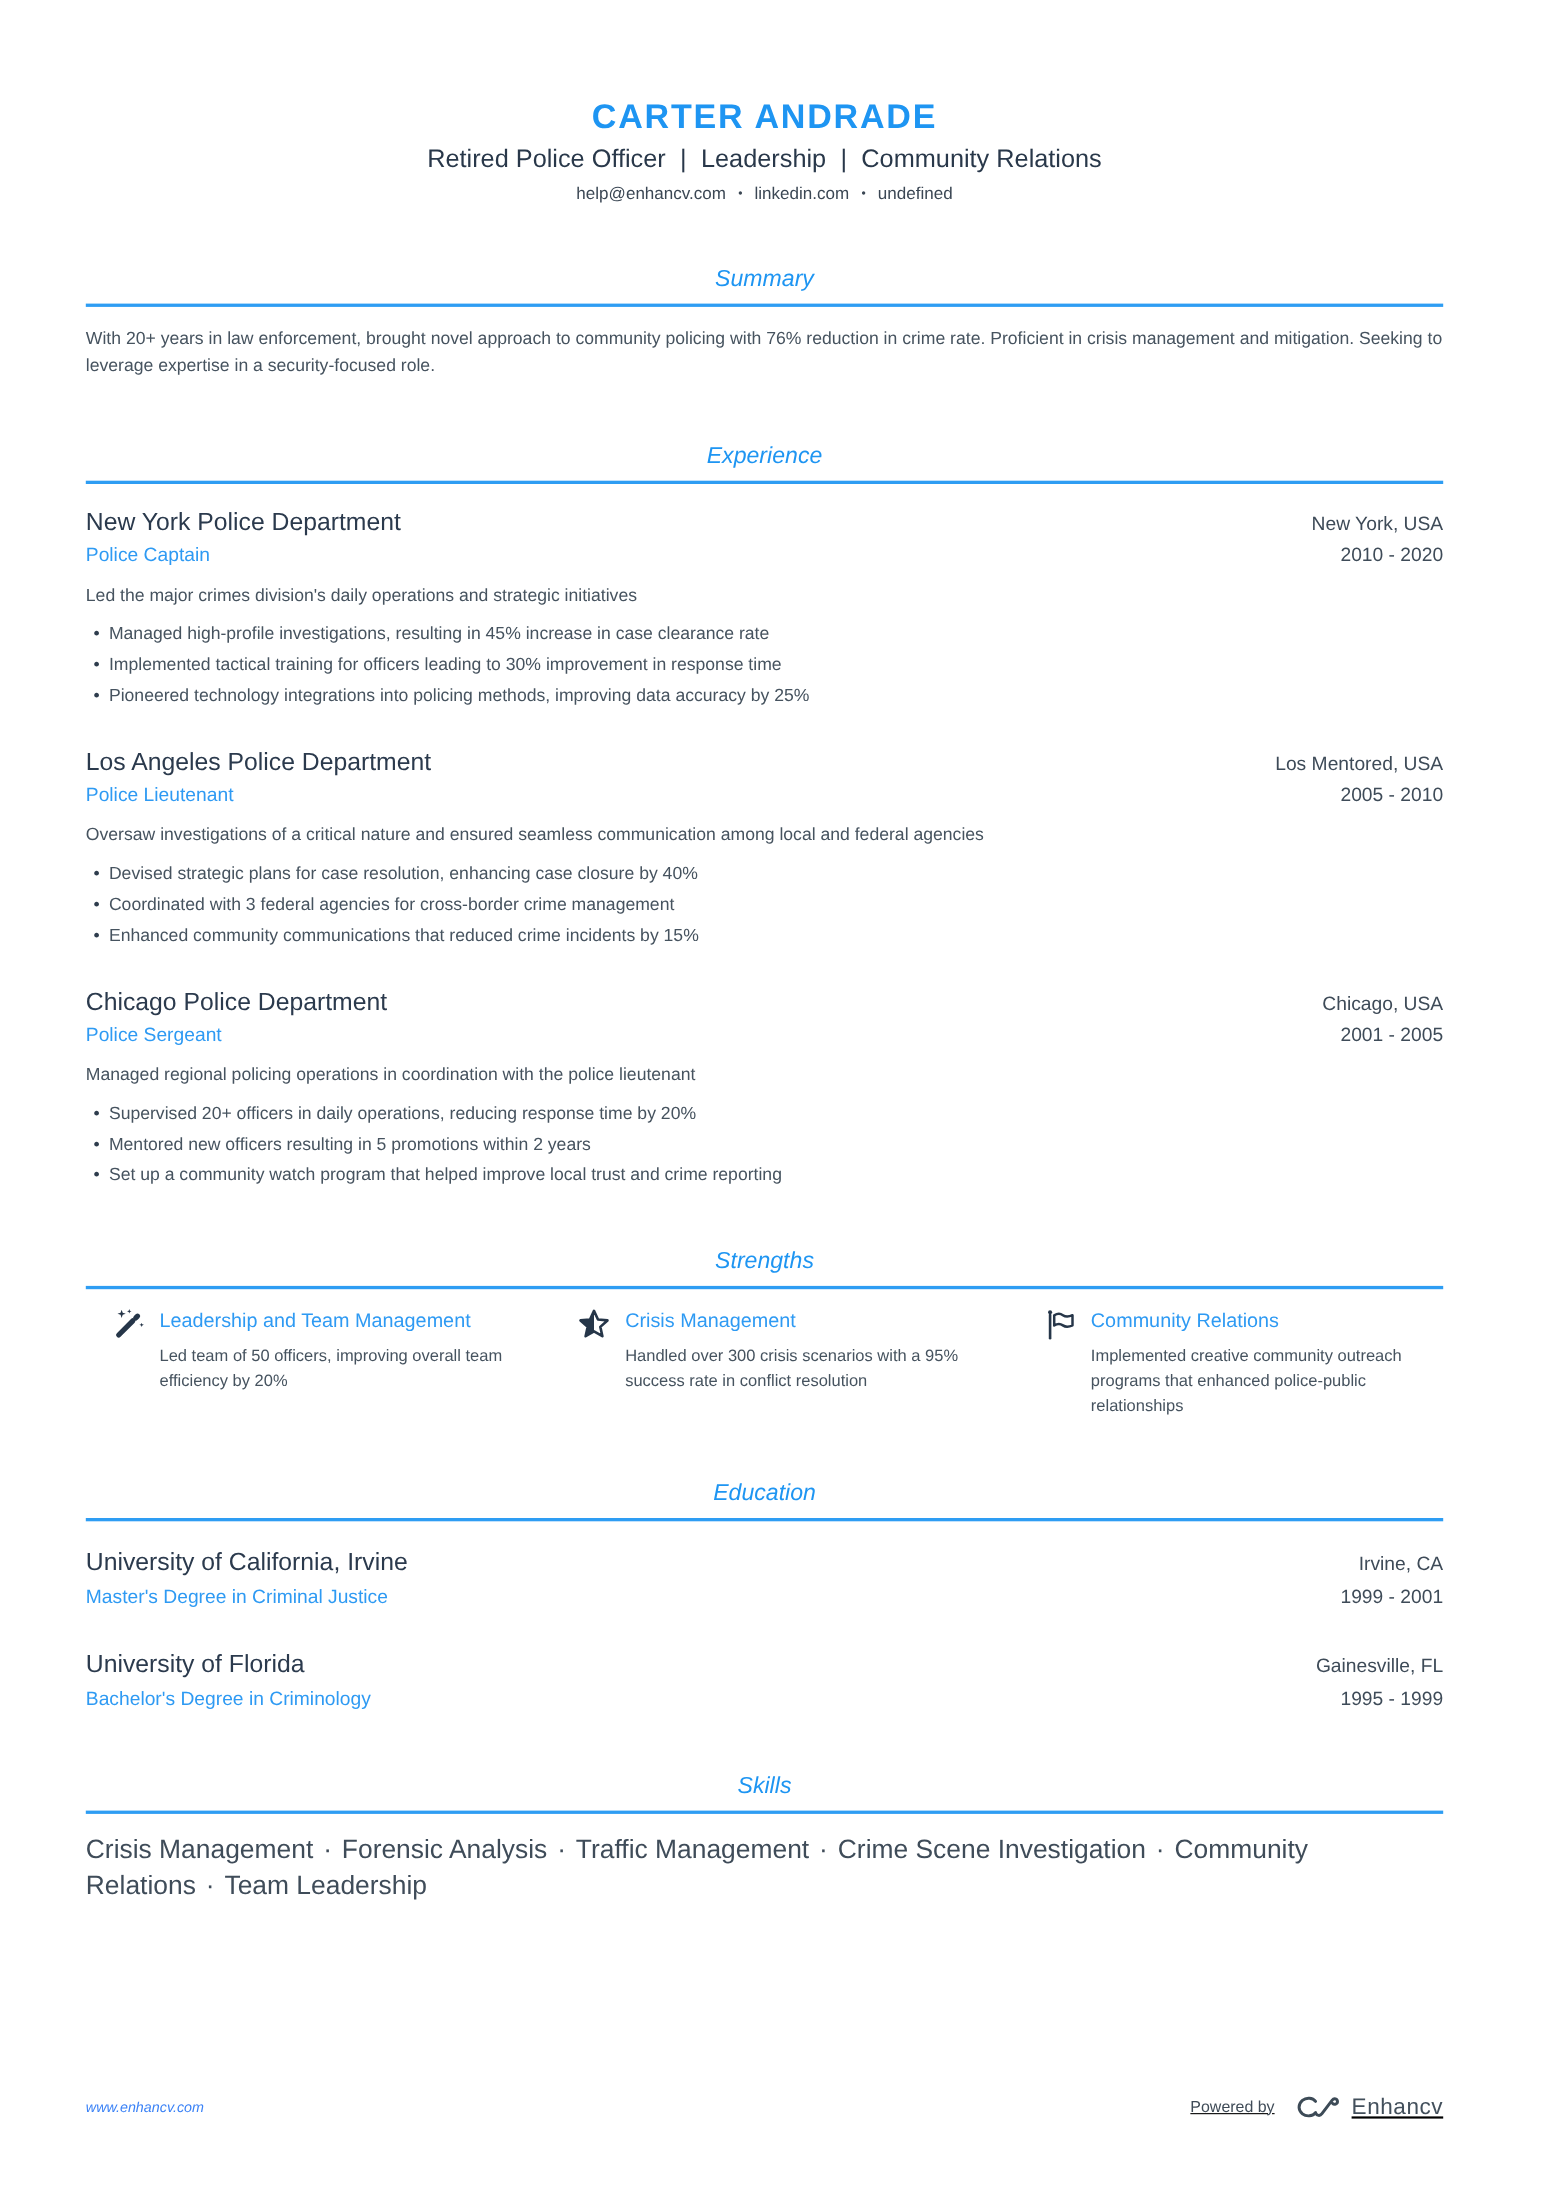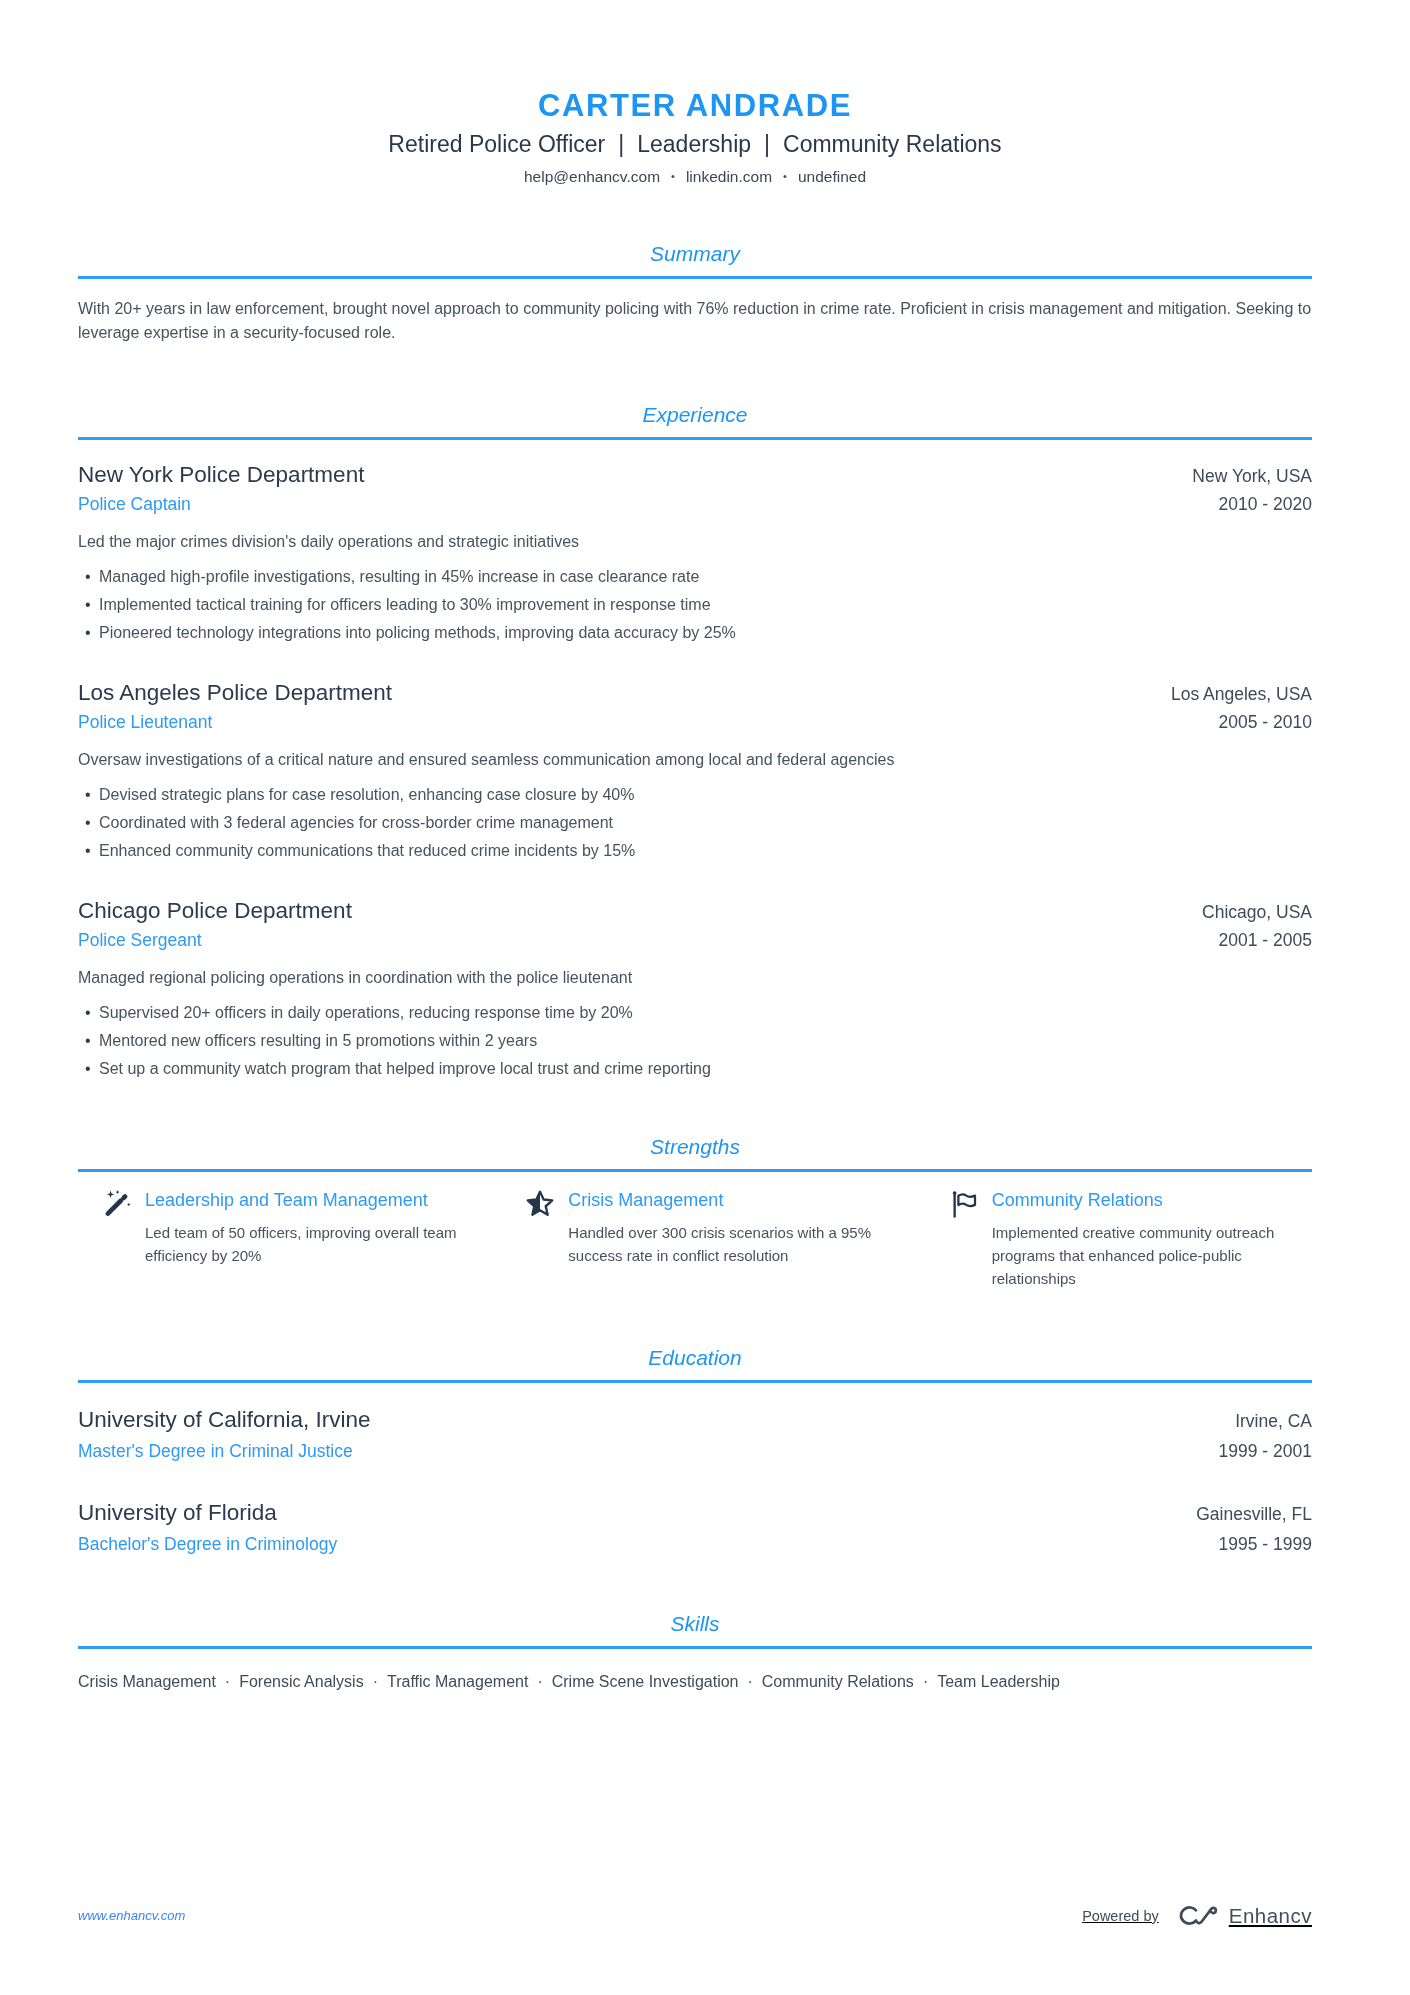--- a/index.html
+++ b/index.html
@@ -54,21 +54,21 @@
   .s-body { margin-left:13px; }
   .s-title { font-size:18px; line-height:23px; color:#2e9af3; }
   .s-text { margin-top:9px; font-size:15px; line-height:23px; color:#46535f; }
 
   
   .edu-entry { margin-top:24px; }
   .edu-entry + .edu-entry { margin-top:38px; }
   .degree-row { margin-top:8px; }
 
   
-  .skills-text { margin:16px 0 0; font-size:16px; line-height:33px; color:#3f4c59; }
+  .skills-text { margin:16px 0 0; font-size:24px; line-height:33px; color:#3f4c59; }
   .skill-sep { margin:0 9px; }
 
   
   footer {
     position:absolute; left:78px; right:98px; bottom:66px;
     display:flex; justify-content:space-between; align-items:center;
   }
   .site { font-size:13px; color:#3b82f6; text-decoration:none;font-style:italic; }
   .powered { display:flex; align-items:center;text-decoration:underline; }
   .powered-label { font-size:14.5px; color:#3f4b57; margin-right:14px; }
@@ -111,21 +111,21 @@
       <ul class="bullets">
         <li>Managed high-profile investigations, resulting in 45% increase in case clearance rate</li>
         <li>Implemented tactical training for officers leading to 30% improvement in response time</li>
         <li>Pioneered technology integrations into policing methods, improving data accuracy by 25%</li>
       </ul>
     </div>
 
     <div class="entry">
       <div class="row1">
         <span class="company">Los Angeles Police Department</span>
-        <span class="location">Los Angeles, USA</span>
+        <span class="location">Los Mentored, USA</span>
       </div>
       <div class="row2">
         <span class="role">Police Lieutenant</span>
         <span class="dates">2005 - 2010</span>
       </div>
       <p class="desc">Oversaw investigations of a critical nature and ensured seamless communication among local and federal agencies</p>
       <ul class="bullets">
         <li>Devised strategic plans for case resolution, enhancing case closure by 40%</li>
         <li>Coordinated with 3 federal agencies for cross-border crime management</li>
         <li>Enhanced community communications that reduced crime incidents by 15%</li>

